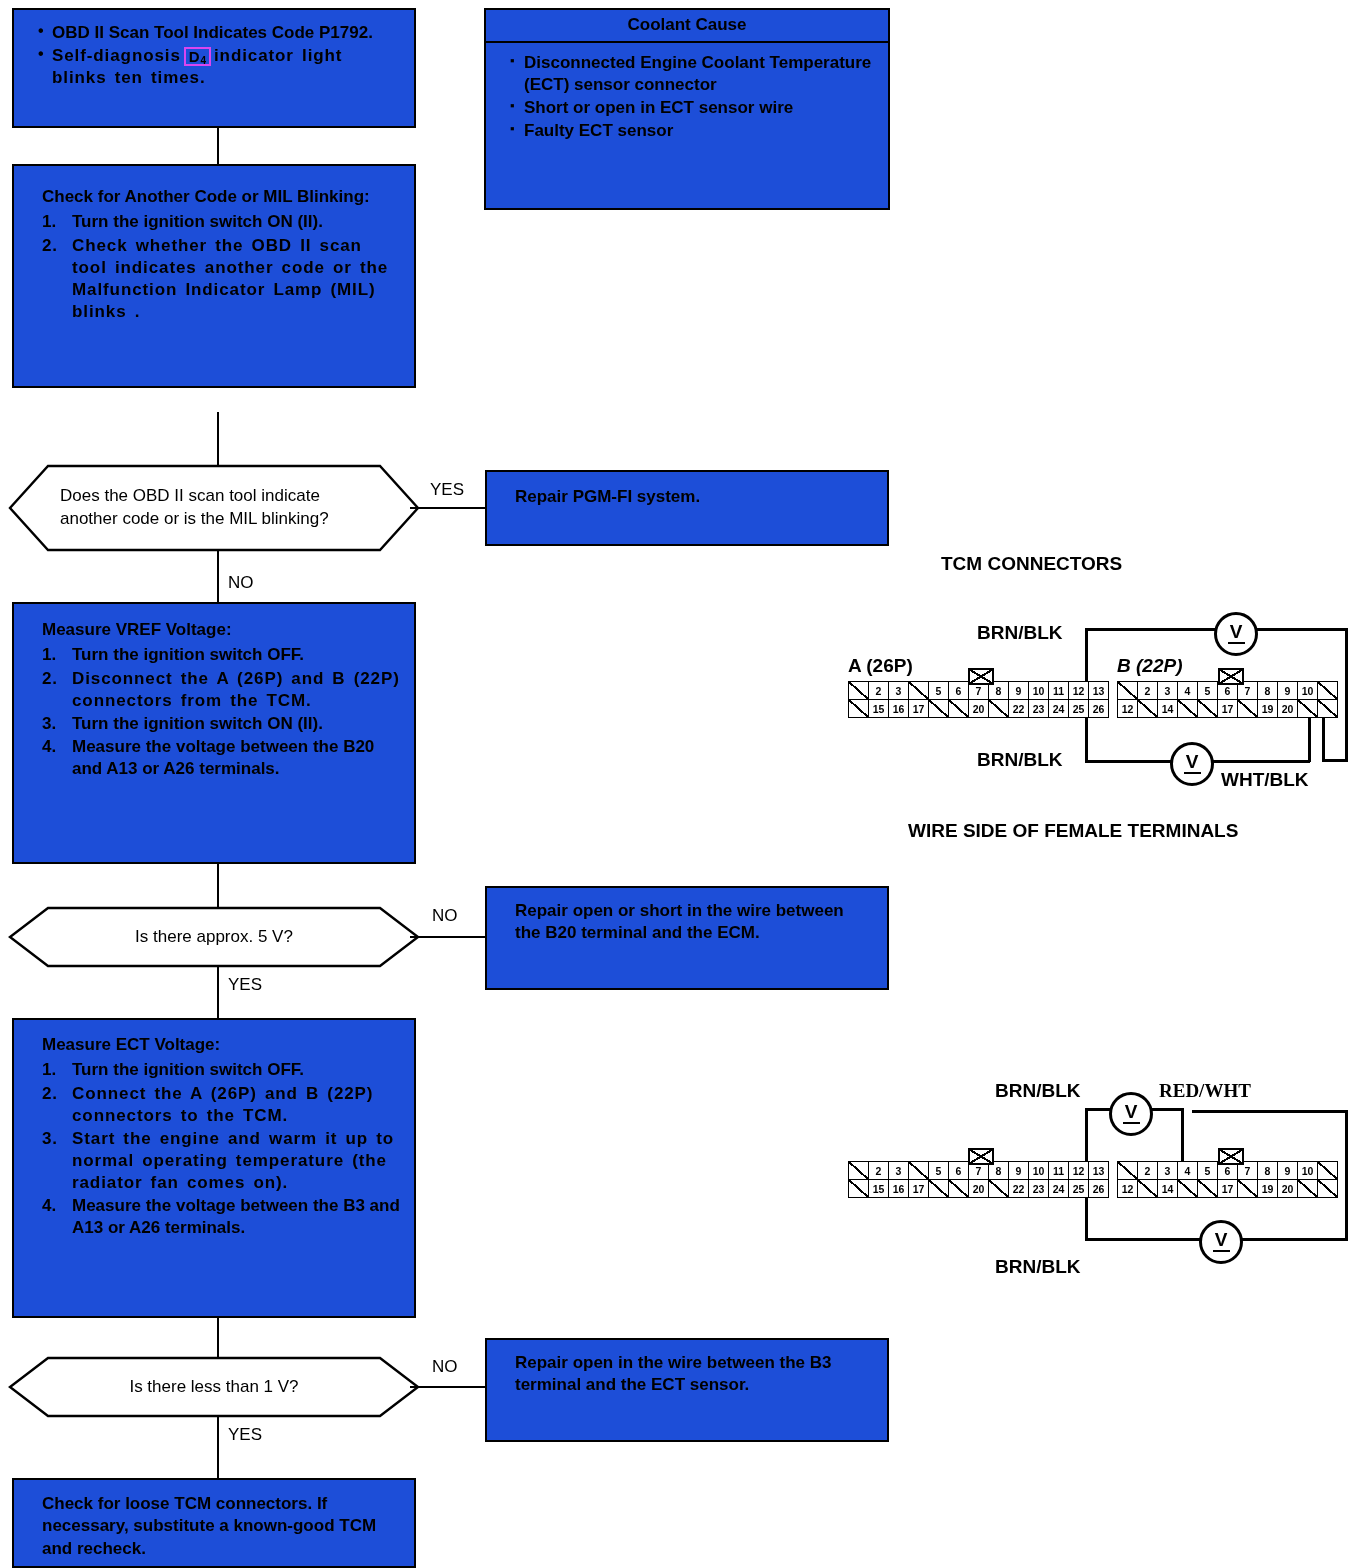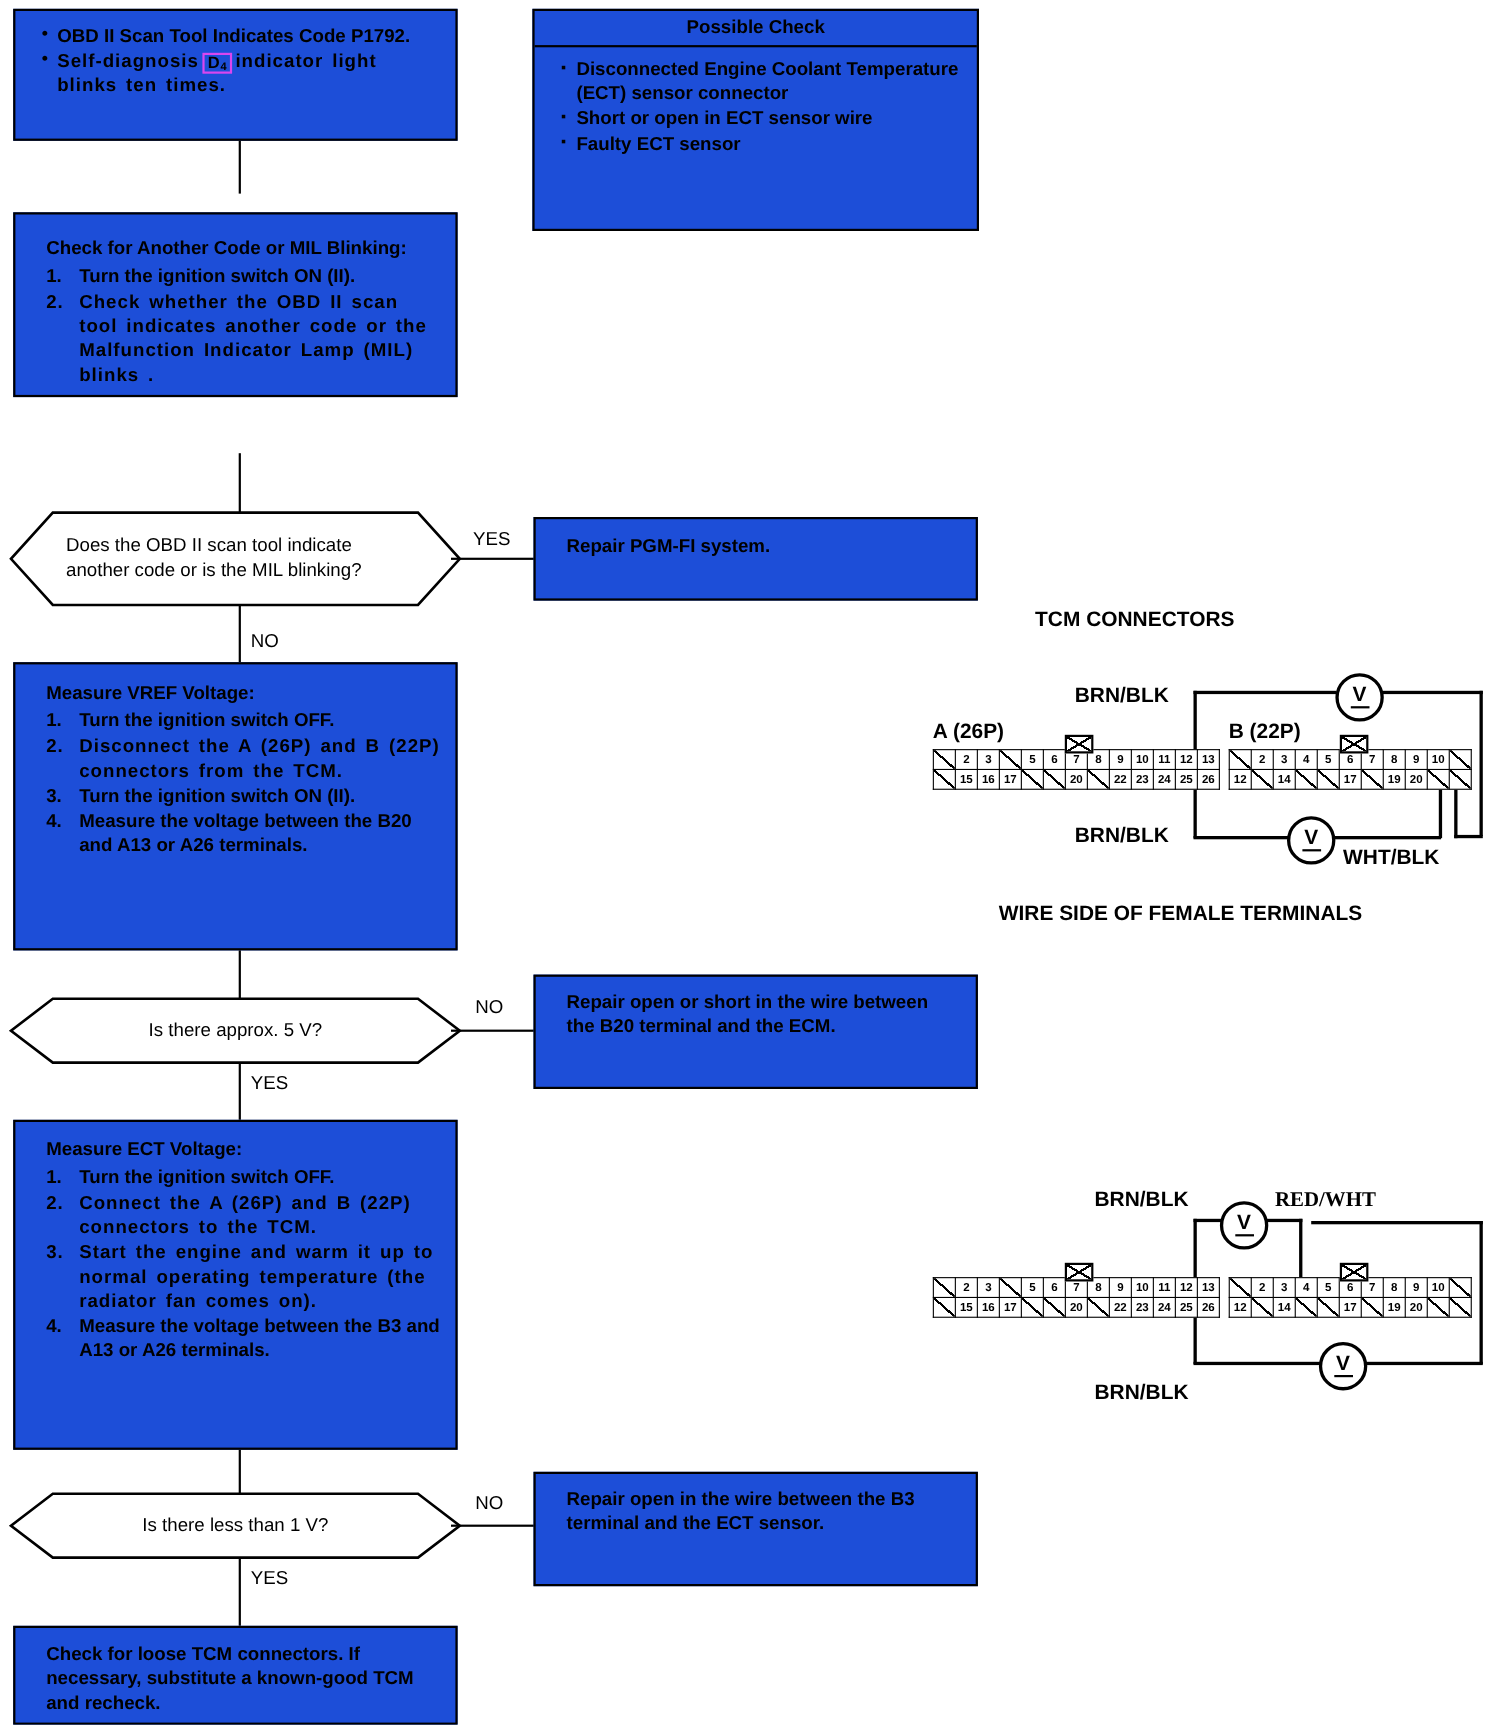--- a/index.html
+++ b/index.html
@@ -130,33 +130,33 @@
         <span>OBD II Scan Tool Indicates Code P1792.</span>
       </li>
       <li class="spread">
         <span>Self-diagnosis</span><span class="d4"><span>D</span><sub>4</sub></span><span>indicator light blinks ten times.</span>
       </li>
     </ul>
   </div>
 </div>
 
 <div class="abs box" style="left:484px;top:8px;width:406px;height:202px;">
-  <div class="pc-title">Possible Check</div>
+  <div class="pc-title">Coolant Cause</div>
   <div class="box-inner" style="padding:9px 12px 8px 22px;">
     <ul class="bul sq">
       <li><span>Disconnected Engine Coolant Temperature (ECT) sensor connector</span></li>
       <li><span>Short or open in ECT sensor wire</span></li>
       <li><span>Faulty ECT sensor</span></li>
     </ul>
   </div>
 </div>
 
 <div class="vline" style="left:217px;top:128px;height:48px;"></div>
 
-<div class="abs box" style="left:12px;top:193px;width:404px;height:168px;">
+<div class="abs box" style="left:12px;top:164px;width:404px;height:224px;">
   <div class="box-inner" style="padding:20px 14px 8px 28px;">
     <div class="hdr" style="margin-bottom:3px;">Check for Another Code or MIL Blinking:</div>
     <ol class="num">
       <li><span class="n">1.</span><span>Turn the ignition switch ON (II).</span></li>
       <li class="spread"><span class="n">2.</span><span>Check whether the OBD II scan tool indicates another code or the Malfunction Indicator Lamp (MIL) blinks .</span></li>
     </ol>
   </div>
 </div>
 
 <div class="vline" style="left:217px;top:412px;height:54px;"></div>
@@ -315,21 +315,21 @@
       <td>22</td>
       <td>23</td>
       <td>24</td>
       <td>25</td>
       <td>26</td>
     </tr>
   </tbody>
     </table>
 </div>
 
-<div class="conn-label" style="left:1117px;top:655px;">B (22P)</div>
+<div class="conn-label" style="left:1117px;top:655px;font-style:italic;">B (22P)</div>
 <div class="conn" style="left:1117px;top:681px;">
   <div class="keytab" style="left:101px;"></div>
   <table class="pins">
     <tbody>
         <tr>
       <td class="blank"></td>
       <td>2</td>
       <td>3</td>
       <td>4</td>
       <td>5</td>

